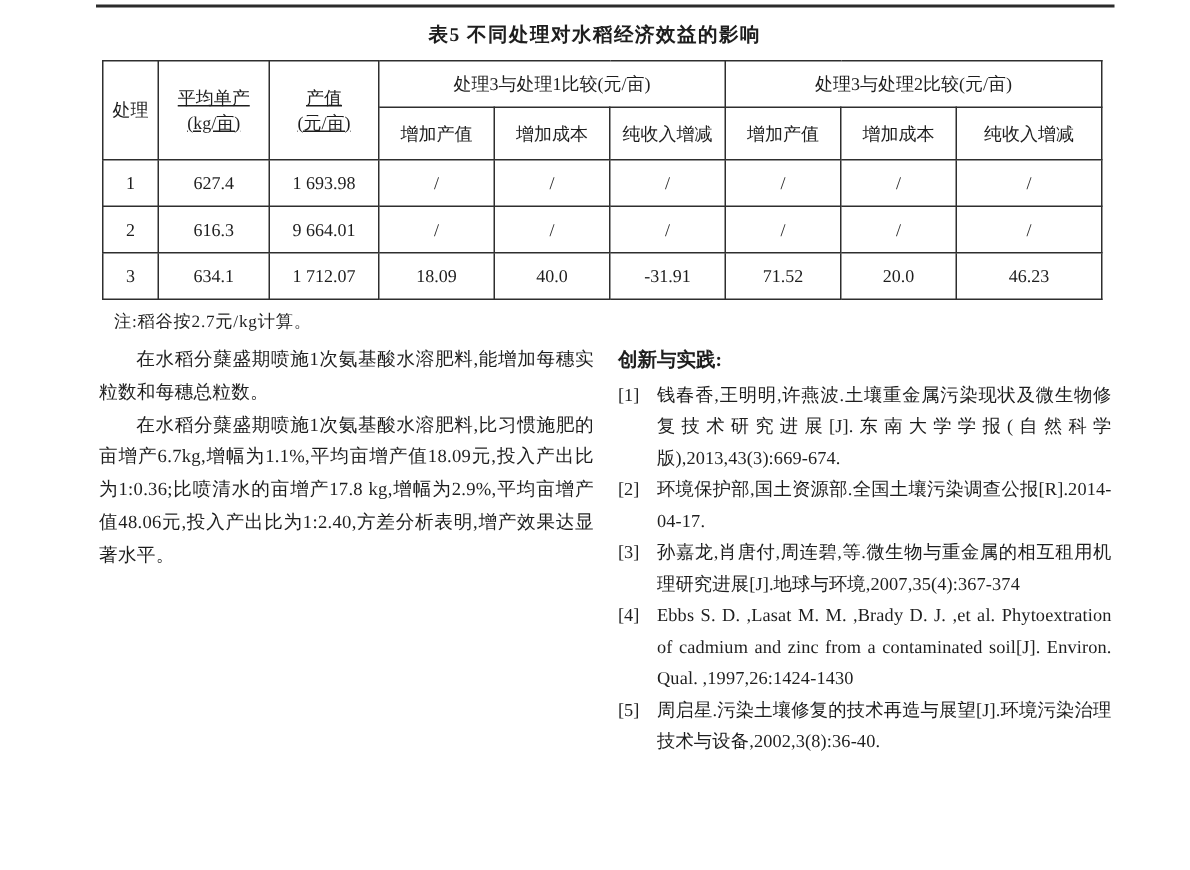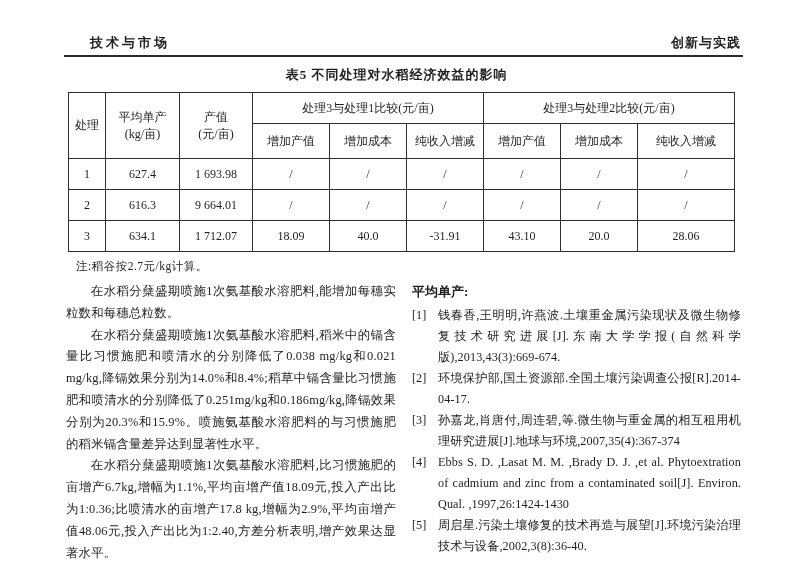--- a/index.html
+++ b/index.html
@@ -31,21 +31,21 @@
   table.econ th,table.econ td{
     border:1px solid #2e2e2e;
     font-weight:normal;text-align:center;vertical-align:middle;
     padding:0;line-height:1.35;
     overflow:hidden;white-space:nowrap;
   }
   table.econ{border:1.5px solid #262626;}
   tr.hdr1 th{height:30px;}
   tr.hdr2 th{height:34px;}
   tr.datarow td{height:30px;}
-  .two-line span{display:block;}
+  .two-line span{display:block;text-decoration:underline;}
   
   .tbl-note{font-size:11.5px;margin:7px 16px 0 76px;letter-spacing:0.5px;}
   
   .columns{display:flex;gap:16px;padding:7px 52px 0 66px;box-sizing:border-box;}
   .col{width:330px;flex:0 0 330px;}
   .col.right{flex:1 1 auto;width:auto;}
   .sec-heading{font-weight:bold;font-size:13.5px;margin:2px 0 4px 0;}
   .sec-heading .sec-num{margin-right:14px;}
   .para{
     font-size:12.4px;line-height:21.8px;text-indent:2em;
@@ -54,24 +54,20 @@
   .refs-heading{font-weight:bold;font-size:13px;margin:2px 0 4px 0;}
   .ref-item{display:flex;align-items:flex-start;font-size:12.2px;line-height:21px;}
   .ref-label{flex:0 0 26px;}
   .ref-text{flex:1;text-align:justify;letter-spacing:0.1px;}
 </style>
 </head>
 <body>
 
 <div class="page">
 
-  <div class="running-head">
-    <span class="journal-name">技术与市场</span>
-    <span class="column-name">创新与实践</span>
-  </div>
   <hr class="head-rule">
 
   <div class="tbl-caption">表5  不同处理对水稻经济效益的影响</div>
 
   <table class="econ">
     <colgroup>
       <col style="width:37px">
         <col style="width:74px">
         <col style="width:73px">
       <col style="width:77px">
@@ -125,39 +121,38 @@
       <td>/</td>
       <td>/</td>
     </tr>
     <tr class="datarow">
       <td>3</td>
       <td>634.1</td>
       <td>1 712.07</td>
       <td>18.09</td>
       <td>40.0</td>
       <td>-31.91</td>
-      <td>43.10</td>
+      <td>71.52</td>
       <td>20.0</td>
-      <td>28.06</td>
+      <td>46.23</td>
     </tr>
   </tbody>
     </table>
 
   <div class="tbl-note">注:稻谷按2.7元/kg计算。</div>
 
   <div class="columns">
 
     <div class="col left">
       <p class="para">在水稻分蘖盛期喷施1次氨基酸水溶肥料,能增加每穗实粒数和每穗总粒数。</p>
-      <p class="para">在水稻分蘖盛期喷施1次氨基酸水溶肥料,稻米中的镉含量比习惯施肥和喷清水的分别降低了0.038 mg/kg和0.021 mg/kg,降镉效果分别为14.0%和8.4%;稻草中镉含量比习惯施肥和喷清水的分别降低了0.251mg/kg和0.186mg/kg,降镉效果分别为20.3%和15.9%。喷施氨基酸水溶肥料的与习惯施肥的稻米镉含量差异达到显著性水平。</p>
       <p class="para">在水稻分蘖盛期喷施1次氨基酸水溶肥料,比习惯施肥的亩增产6.7kg,增幅为1.1%,平均亩增产值18.09元,投入产出比为1:0.36;比喷清水的亩增产17.8 kg,增幅为2.9%,平均亩增产值48.06元,投入产出比为1:2.40,方差分析表明,增产效果达显著水平。</p>
     </div>
 
     <div class="col right">
-      <div class="refs-heading">平均单产:</div>
+      <div class="refs-heading">创新与实践:</div>
 
       <div class="ref-item">
         <span class="ref-label">[1]</span>
         <span class="ref-text">钱春香,王明明,许燕波.土壤重金属污染现状及微生物修复技术研究进展[J].东南大学学报(自然科学版),2013,43(3):669-674.</span>
       </div>
       <div class="ref-item">
         <span class="ref-label">[2]</span>
         <span class="ref-text">环境保护部,国土资源部.全国土壤污染调查公报[R].2014-04-17.</span>
       </div>
       <div class="ref-item">

